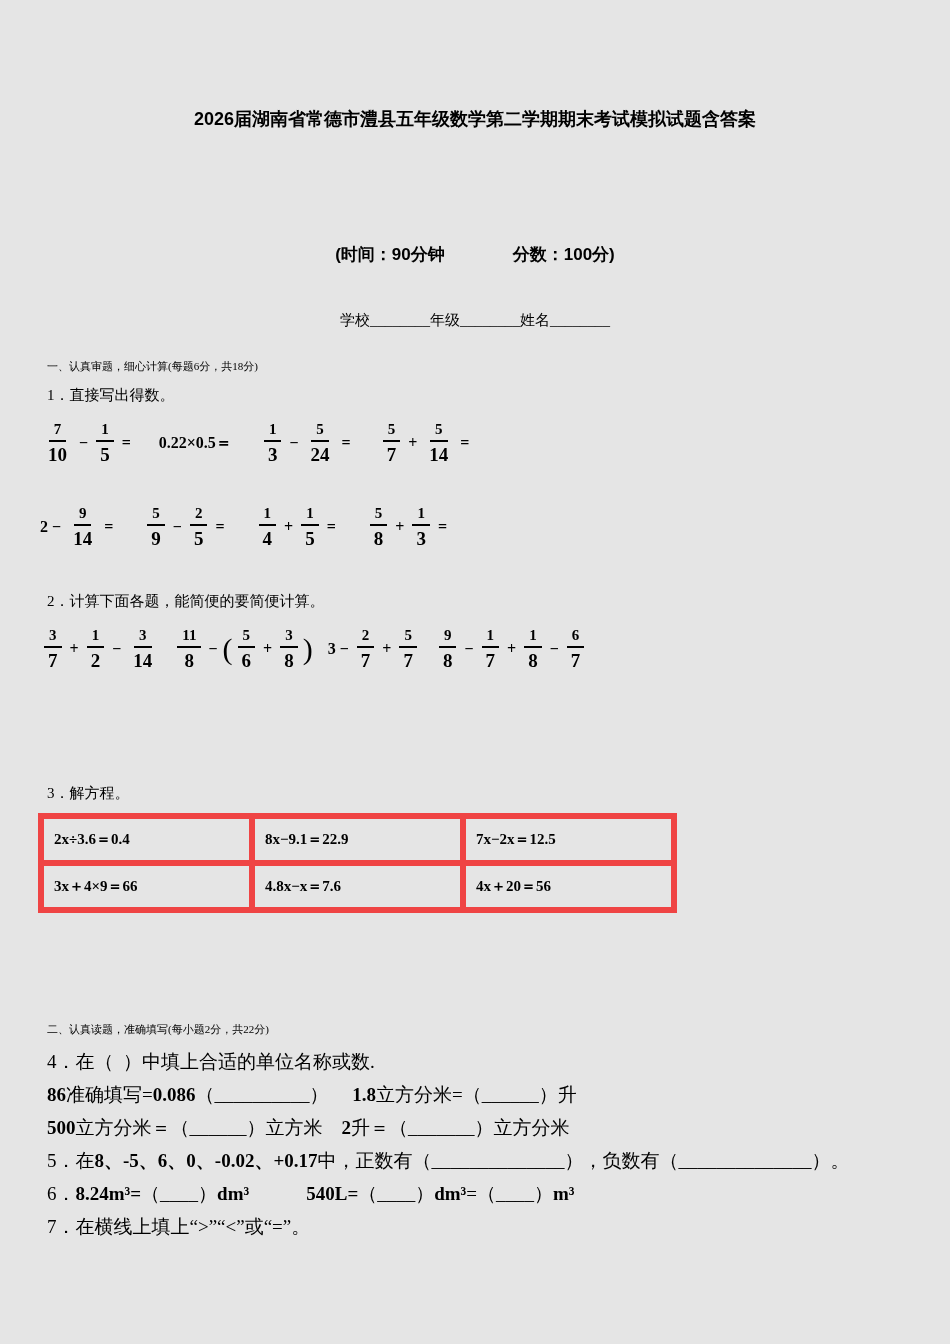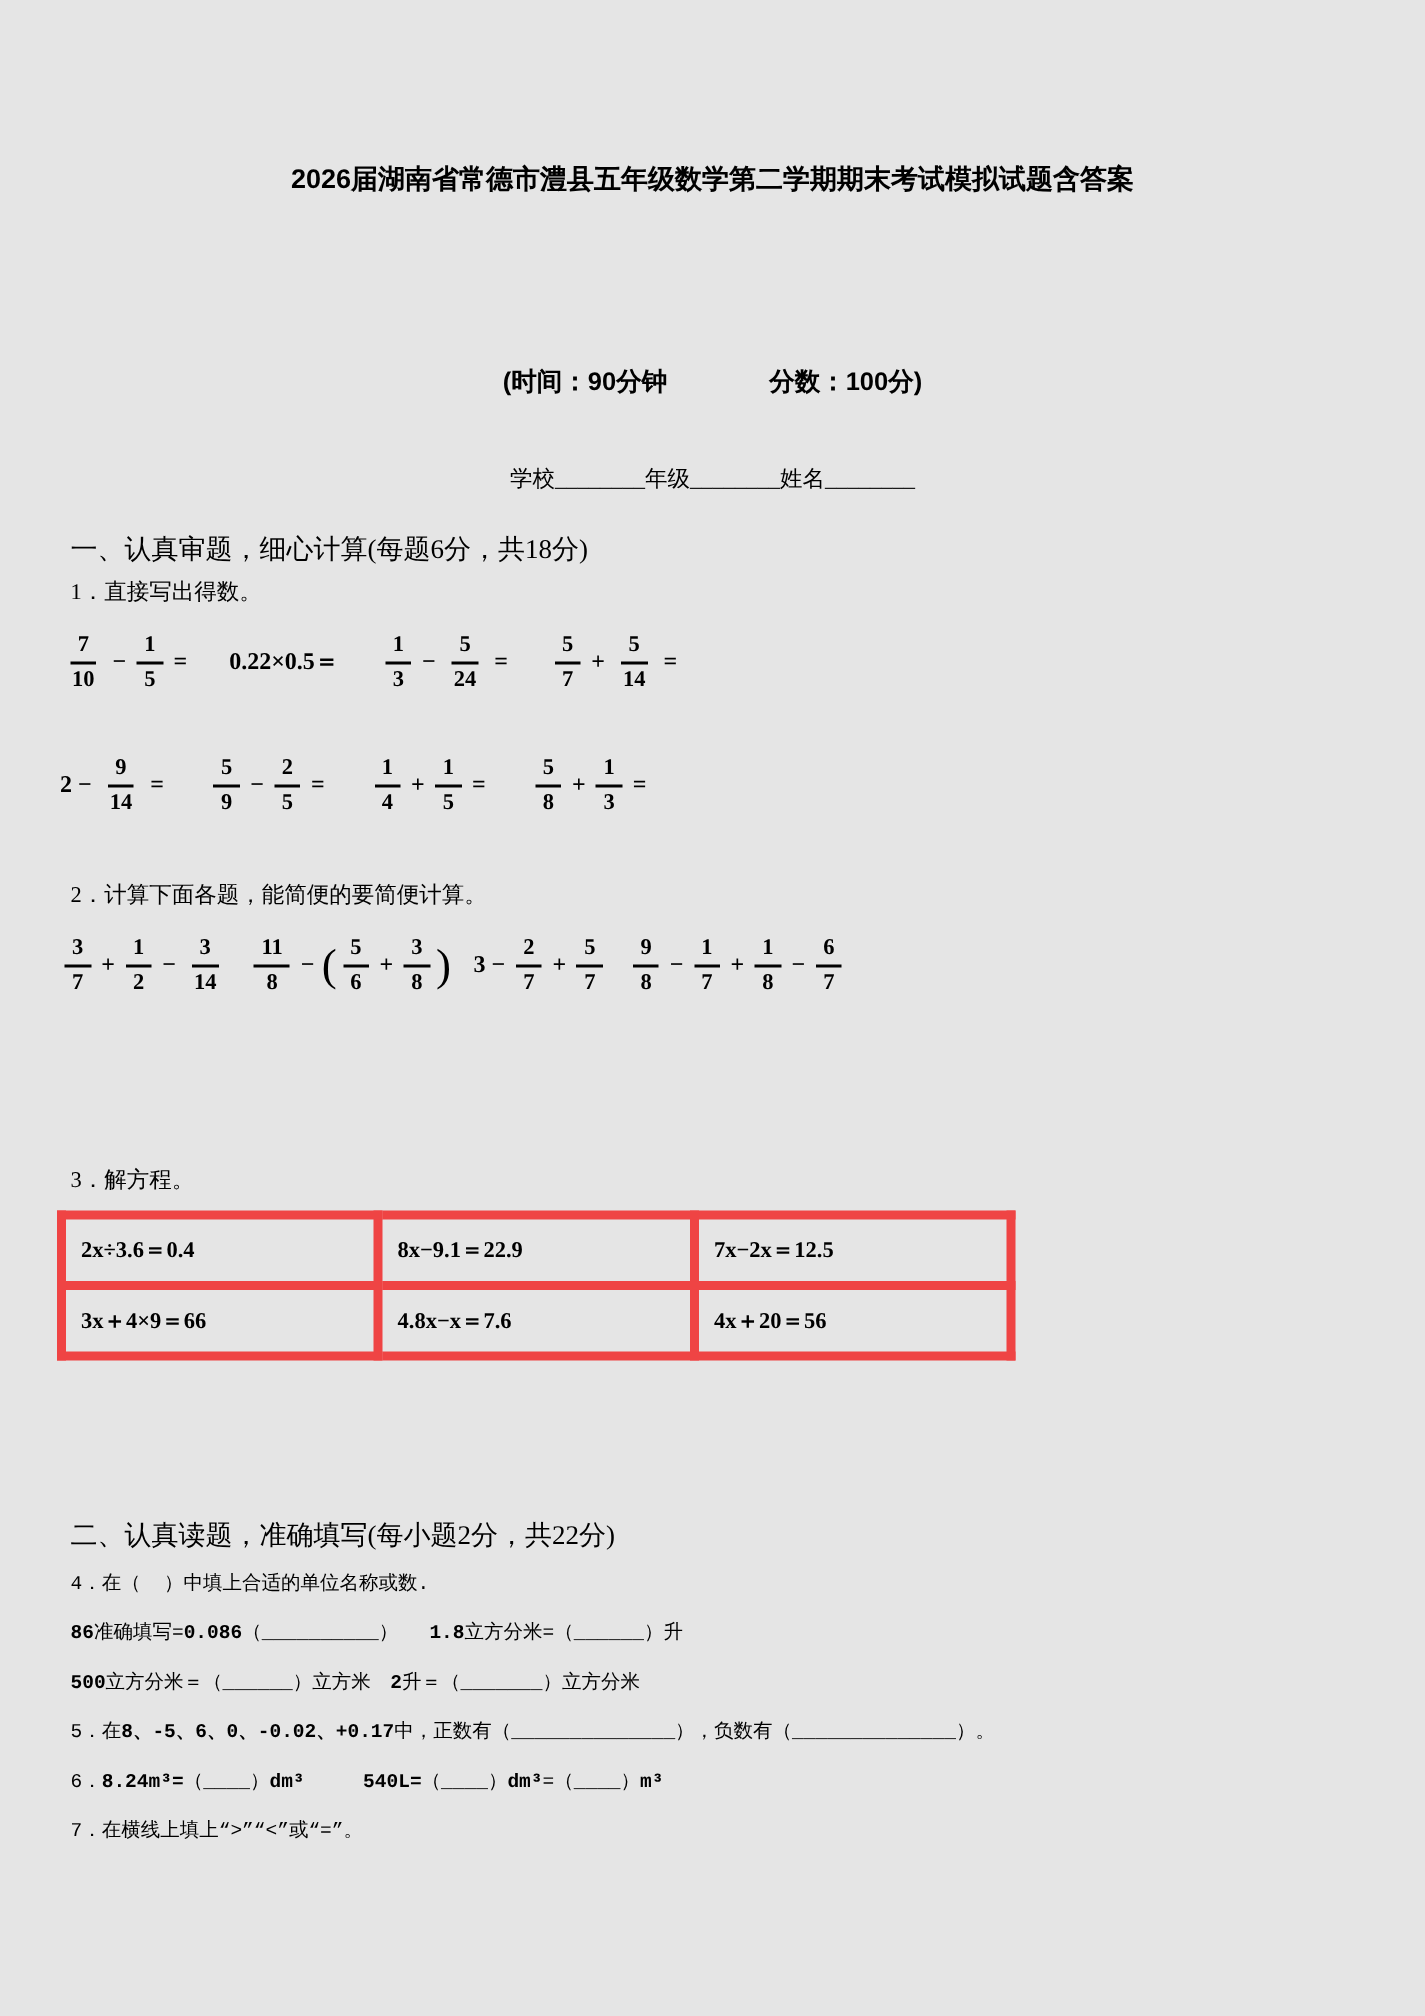--- a/index.html
+++ b/index.html
@@ -16,45 +16,45 @@
   }
   .timeline {
     margin-top:114px; text-align:center; font-weight:bold; font-size:17px;
     line-height:22px; font-family:"Liberation Sans","DejaVu Sans",sans-serif;
   }
   .idline {
     margin-top:44px; display:flex; justify-content:center; 
     font-size:15px; line-height:20px;
   }
   .content { padding:0 47px; }
-  .sec-heading { margin-top:26px; font-size:18px; line-height:20px; }
+  .sec-heading { margin-top:26px; font-size:11px; line-height:20px; }
   .q-label { margin-top:9px; font-size:15px; line-height:20px; }
   .mt-q2 { margin-top:42px; }
   .mt-q3 { margin-top:112px; }
   .expr-row {
     display:flex; align-items:center; min-height:42px; margin-left:-7px;
   }
   .row-q1a { margin-top:16px; gap:28px; }
   .row-q1b { margin-top:40px; gap:30px; }
   .row-q2  { margin-top:16px; gap:14px; }
   .expr {
     display:inline-flex; align-items:center; font-weight:bold; font-size:16px;
     white-space:pre; line-height:1;
   }
   .frac { display:inline-flex; flex-direction:column; align-items:center; margin:0 3px; text-align:center; }
   .fnum { display:block; padding:1px 5px 3px; border-bottom:2px solid #000; line-height:1; font-size:15px; }
-  .fden { display:block; padding:3px 5px 1px; line-height:1; font-size:15px; }
+  .fden { display:block; padding:3px 5px 1px; line-height:1; font-size:19px; }
   .bigp { font-size:30px; font-weight:400; line-height:1; margin:0 1px; }
   .eqtable { margin-top:10px; margin-left:-9px; border-collapse:collapse; }
   .eqtable td {
     border:6px solid #ef4444; width:211px; height:47px; padding-left:10px;
     font-weight:bold; font-size:15px; vertical-align:middle;
   }
   .mt-sec2 { margin-top:106px; }
-  .fillline { margin-top:13px; font-size:13px; line-height:20px; white-space:pre-wrap;font-family:Liberation Mono, monospace; }
+  .fillline { margin-top:13px; font-size:19px; line-height:20px; white-space:pre-wrap; }
   .fillline .bold, .bold { font-weight:bold; }
 </style>
 </head>
 <body>
 
 <div class="page">
 
   <h1 class="title">2026届湖南省常德市澧县五年级数学第二学期期末考试模拟试题含答案</h1>
 
   <div class="timeline">(时间：90分钟　　　　分数：100分)</div>

